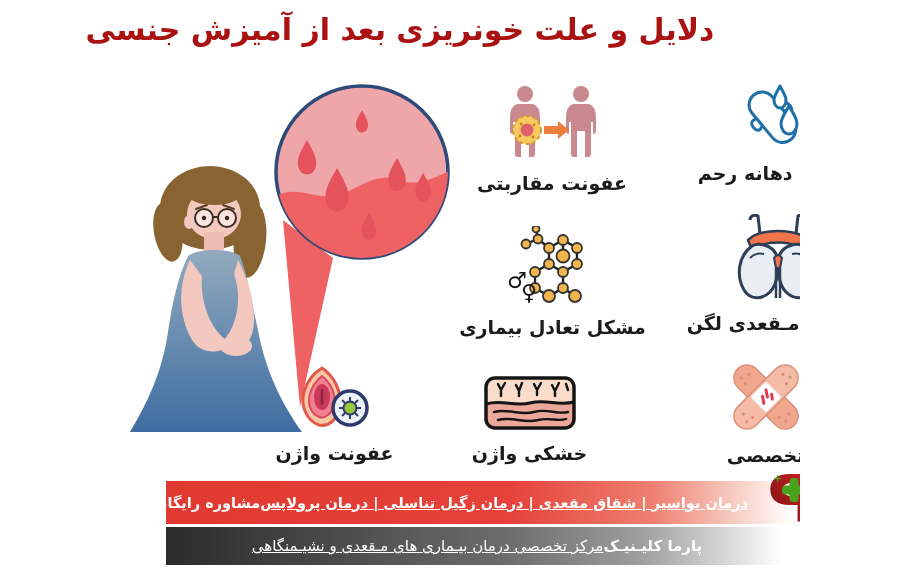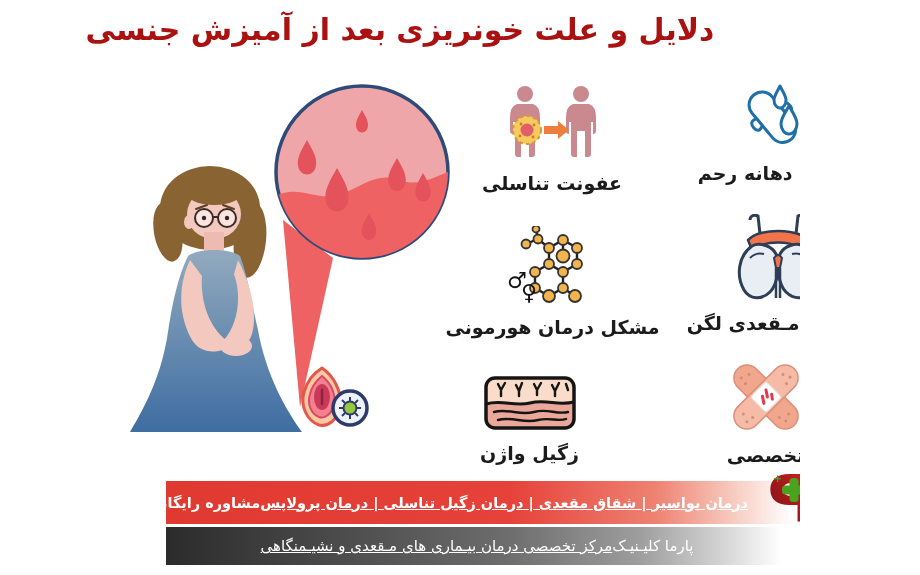--- a/index.html
+++ b/index.html
@@ -17,21 +17,21 @@
           display:flex;align-items:center;justify-content:space-between;
           direction:rtl;padding:0 44px 0 14px;box-sizing:border-box;
           color:#fff;font-weight:700;font-size:14.5px;}
   .redbar .svc{white-space:nowrap;text-decoration:underline;}
   .redbar .consult{white-space:nowrap;}
   .graybar{position:absolute;left:166px;top:527px;width:622px;height:38px;
            background:linear-gradient(to right,#2b2b2b 0%,#484848 25%,#6d6d6d 55%,
                       #9d9d9d 76%,#cecece 88%,#ffffff 99%);
            display:flex;align-items:center;justify-content:center;direction:rtl;
            color:#fff;font-size:15px;}
-  .graybar .clinic-name{font-weight:400;white-space:nowrap;}
+  .graybar .clinic-name{font-weight:700;white-space:nowrap;}
   .graybar .clinic-desc{font-weight:400;white-space:nowrap;text-decoration:underline;}
   .logo{position:absolute;left:764px;top:464px;}
 </style>
 </head>
 <body>
 
 <div class="canvas">
 
   <div class="title">دلایل و علت خونریزی بعد از آمیزش جنسی</div>
 
@@ -115,21 +115,21 @@
         <circle cx="24" cy="40" r="1.4" fill="#c77d22"></circle>
         <circle cx="37" cy="41" r="1.4" fill="#c77d22"></circle>
         <circle cx="36" cy="53" r="1.4" fill="#c77d22"></circle>
         <circle cx="23" cy="52" r="1.4" fill="#c77d22"></circle>
         <g fill="#ee7e3e">
           <rect x="47" y="42" width="14" height="8"></rect>
           <polygon points="61,37 61,55 72,46"></polygon>
         </g>
       </svg>
     </span>
-    <div class="label">عفونت تناسلی</div>
+    <div class="label">عفونت مقاربتی</div>
   </div>
 
   <div class="item" style="left:688px;top:80px;width:175px;">
     <span>
       <svg width="85" height="72" viewBox="0 0 85 72">
         <g fill="#ffffff" stroke="#1f6fa8" stroke-width="3" stroke-linejoin="round">
           <g transform="rotate(-40 40 38)">
             <rect x="27" y="8" width="26" height="58" rx="13"></rect>
             <path d="M27,28 q-8,-3 -8,5 q0,8 8,4 Z"></path>
             <path d="M53,34 q8,-3 8,5 q0,8 -8,4 Z"></path>
@@ -167,21 +167,21 @@
           <circle cx="33" cy="13" r="4.5"></circle>
             <circle cx="21" cy="18" r="4.5"></circle>
           <circle cx="31" cy="3" r="3.5"></circle>
             <circle cx="70" cy="70" r="6"></circle>
           <circle cx="58" cy="30" r="6.5"></circle>
         </g>
         <text x="2" y="62" font-size="22" font-weight="bold" fill="#111" font-family="DejaVu Sans, sans-serif">♂</text>
         <text x="16" y="74" font-size="22" font-weight="bold" fill="#111" font-family="DejaVu Sans, sans-serif">♀</text>
       </svg>
     </span>
-    <div class="label">مشکل درمان هورمونی</div>
+    <div class="label">مشکل تعادل بیماری</div>
   </div>
 
   <div class="item" style="left:688px;top:214px;width:180px;">
     <span>
       <svg width="100" height="88" viewBox="0 0 100 88">
         <path d="M22,6 C22,2 26,0 30,2 L32,20 M78,6 C78,2 74,0 70,2 L68,20" fill="none" stroke="#2e3e57" stroke-width="3"></path>
         <path d="M20,26 C32,14 68,14 80,26 L76,36 C62,26 38,26 24,36 Z" fill="#f3734a" stroke="#2e3e57" stroke-width="2.5" stroke-linejoin="round"></path>
         <g fill="#e9eef4" stroke="#2e3e57" stroke-width="3">
           <path d="M24,32 C10,42 8,62 16,76 C22,86 34,86 42,78 C50,70 52,50 48,40 C44,32 32,28 24,32 Z"></path>
           <path d="M76,32 C90,42 92,62 84,76 C78,86 66,86 58,78 C50,70 48,50 52,40 C56,32 68,28 76,32 Z"></path>
@@ -202,41 +202,42 @@
         <ellipse cx="27" cy="31" rx="8" ry="13" fill="#c93a58"></ellipse>
         <path d="M27,24 L27,38" stroke="#8e2240" stroke-width="2.5" stroke-linecap="round"></path>
         <circle cx="55" cy="42" r="17" fill="#eef3fb" stroke="#2e3a6b" stroke-width="3.5"></circle>
         <g stroke="#2e3a6b" stroke-width="2">
           <path d="M55,31 L55,35 M55,49 L55,53 M44,42 L48,42 M62,42 L66,42
                    M47,34 L50,37 M60,47 L63,50 M47,50 L50,47 M60,37 L63,34"></path>
         </g>
         <circle cx="55" cy="42" r="6.5" fill="#95c83d" stroke="#2e3a6b" stroke-width="2"></circle>
       </svg>
     </span>
+    <div class="label">عفونت واژن</div>
   </div>
 
   <div class="item" style="left:452px;top:372px;width:155px;">
     <span>
       <svg width="96" height="60" viewBox="0 0 96 60">
         <rect x="4" y="6" width="88" height="50" rx="9" fill="#eba89a"></rect>
         <path d="M4,32 C20,27 32,35 48,31 C64,27 76,34 92,30 L92,15 Q92,6 83,6 L13,6 Q4,6 4,15 Z" fill="#f9dcca"></path>
         <path d="M4,32 C20,27 32,35 48,31 C64,27 76,34 92,30" fill="none" stroke="#151515" stroke-width="3"></path>
         <rect x="4" y="6" width="88" height="50" rx="9" fill="none" stroke="#151515" stroke-width="3.5"></rect>
         <g stroke="#151515" stroke-width="2.4" fill="none" stroke-linecap="round">
           <path d="M16,12 L19,18 L19,24 M23,11 L19,18"></path>
           <path d="M34,13 L37,19 M40,11 L37,19 L37,24"></path>
           <path d="M52,12 L55,18 L55,23 M59,11 L55,18"></path>
           <path d="M70,13 L73,19 M77,11 L73,19 L73,24"></path>
           <path d="M84,12 L86,18"></path>
           <path d="M12,40 C26,36 38,44 52,40 C66,36 74,43 86,40"></path>
           <path d="M16,48 C30,44 42,52 56,48 C68,45 76,50 84,47"></path>
         </g>
       </svg>
     </span>
-    <div class="label">زگیل واژن</div>
+    <div class="label">خشکی واژن</div>
   </div>
 
   <div class="item" style="left:698px;top:360px;width:135px;">
     <span>
       <svg width="84" height="74" viewBox="0 0 84 74">
         <g transform="translate(42,37)">
           <g transform="rotate(45)">
             <rect x="-40" y="-13" width="80" height="26" rx="13" fill="#f0a78e" stroke="#dd9077" stroke-width="1.5"></rect>
             <circle cx="-28" cy="-4" r="1.5" fill="#d98a72"></circle>
               <circle cx="-24" cy="5" r="1.5" fill="#d98a72"></circle>

